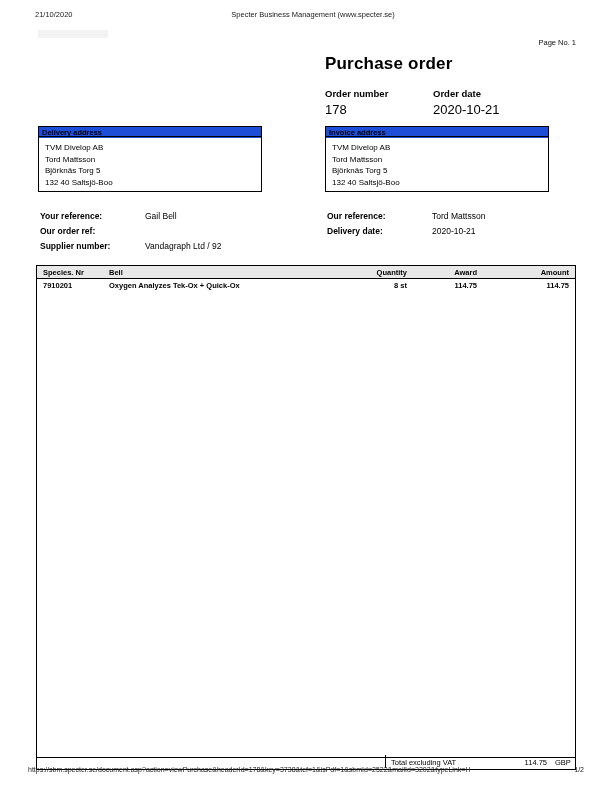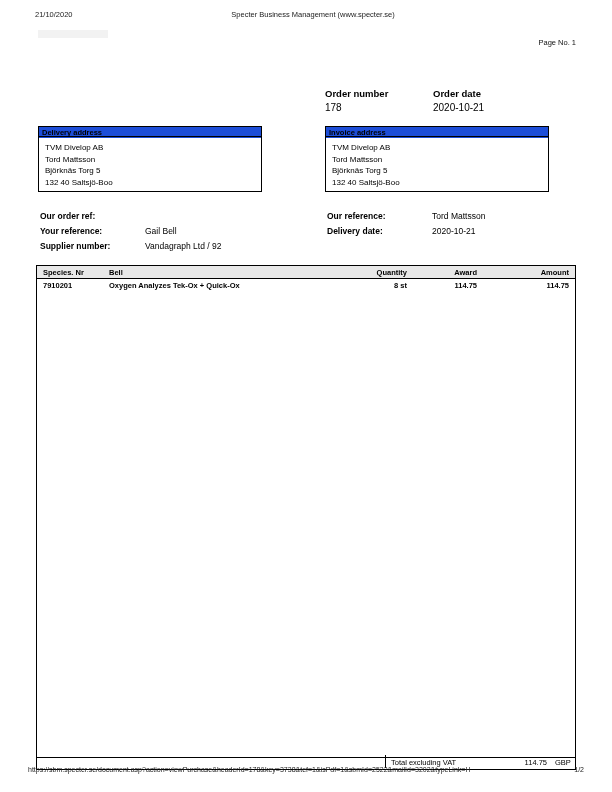--- a/index.html
+++ b/index.html
@@ -104,21 +104,21 @@
   .order-head .row1 {
     font-weight: bold;
     display: block;
     position: relative;
     height: 14px;
   }
   .order-head .row2 {
     display: block;
     position: relative;
     height: 14px;
-    font-size: 10px;
+    font-size: 13px;
   }
   .col-a { position: absolute; left: 0; }
   .col-b { position: absolute; left: 108px; }
 
   .addr-label {
     position: absolute;
     font-size: 7.5px;
     font-weight: bold;
     background: #1d4ed8;
     padding: 1px 3px 1px 3px;
@@ -245,20 +245,21 @@
   <span class="ph-left">21/10/2020</span>
   <span class="ph-center">Specter Business Management (www.specter.se)</span>
 </div>
 
 <div class="doc">
 
   <div class="watermark"></div>
 
   <div class="page-no">Page No. 1</div>
 
+  <div class="doc-title">Purchase order</div>
 
   <div class="order-head">
     <span class="row1">
       <span class="col-a">Order number</span>
       <span class="col-b">Order date</span>
     </span>
     <span class="row2">
       <span class="col-a">178</span>
       <span class="col-b">2020-10-21</span>
     </span>
@@ -275,26 +276,26 @@
   <div class="addr-label" id="invoice-label">Invoice address</div>
   <div class="addr-box" id="invoice-box">
     <div>TVM Divelop AB</div>
     <div>Tord Mattsson</div>
     <div>Björknäs Torg 5</div>
     <div>132 40 Saltsjö-Boo</div>
   </div>
 
   <div class="ref-block" id="ref-left">
     <div class="ref-row">
+      <span class="ref-key">Your reference:</span>
+      <span class="ref-val">Gail Bell</span>
+    </div>
+    <div class="ref-row">
       <span class="ref-key">Our order ref:</span>
       <span class="ref-val"></span>
-    </div>
-    <div class="ref-row">
-      <span class="ref-key">Your reference:</span>
-      <span class="ref-val">Gail Bell</span>
     </div>
     <div class="ref-row">
       <span class="ref-key">Supplier number:</span>
       <span class="ref-val">Vandagraph Ltd / 92</span>
     </div>
   </div>
 
   <div class="ref-block" id="ref-right">
     <div class="ref-row">
       <span class="ref-key">Our reference:</span>

